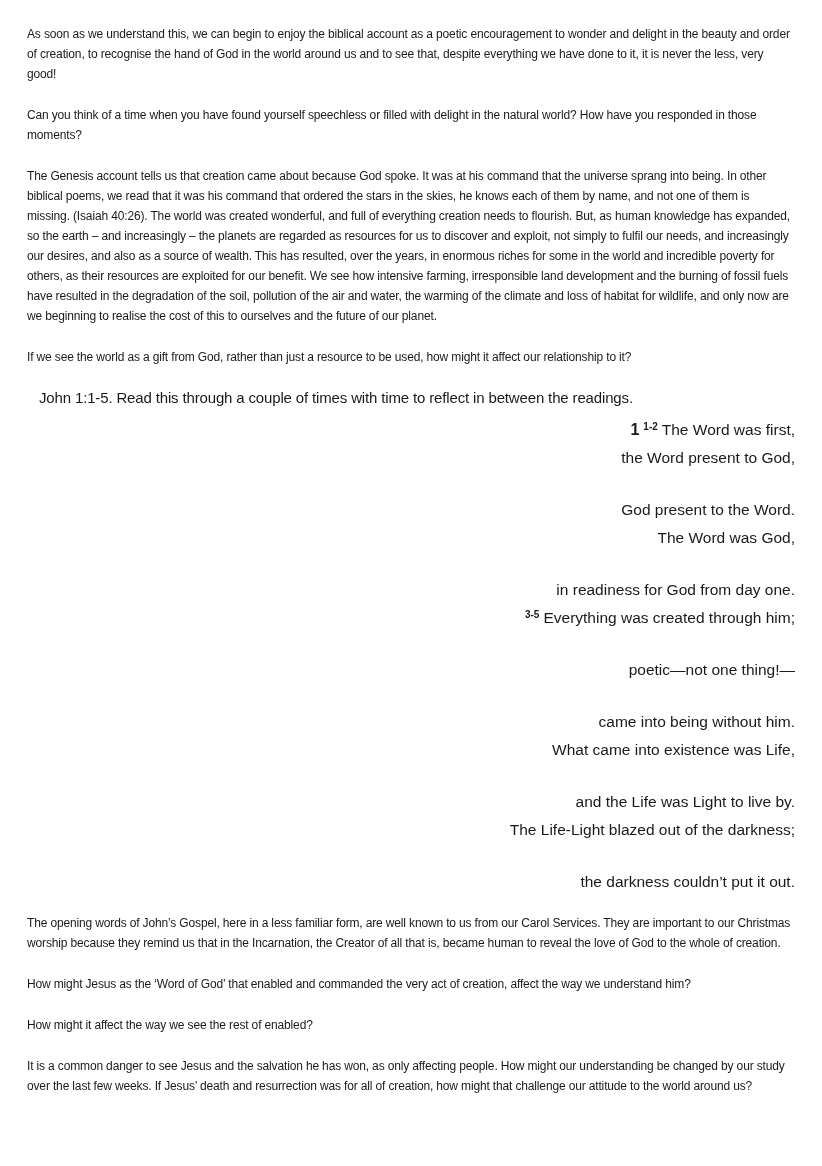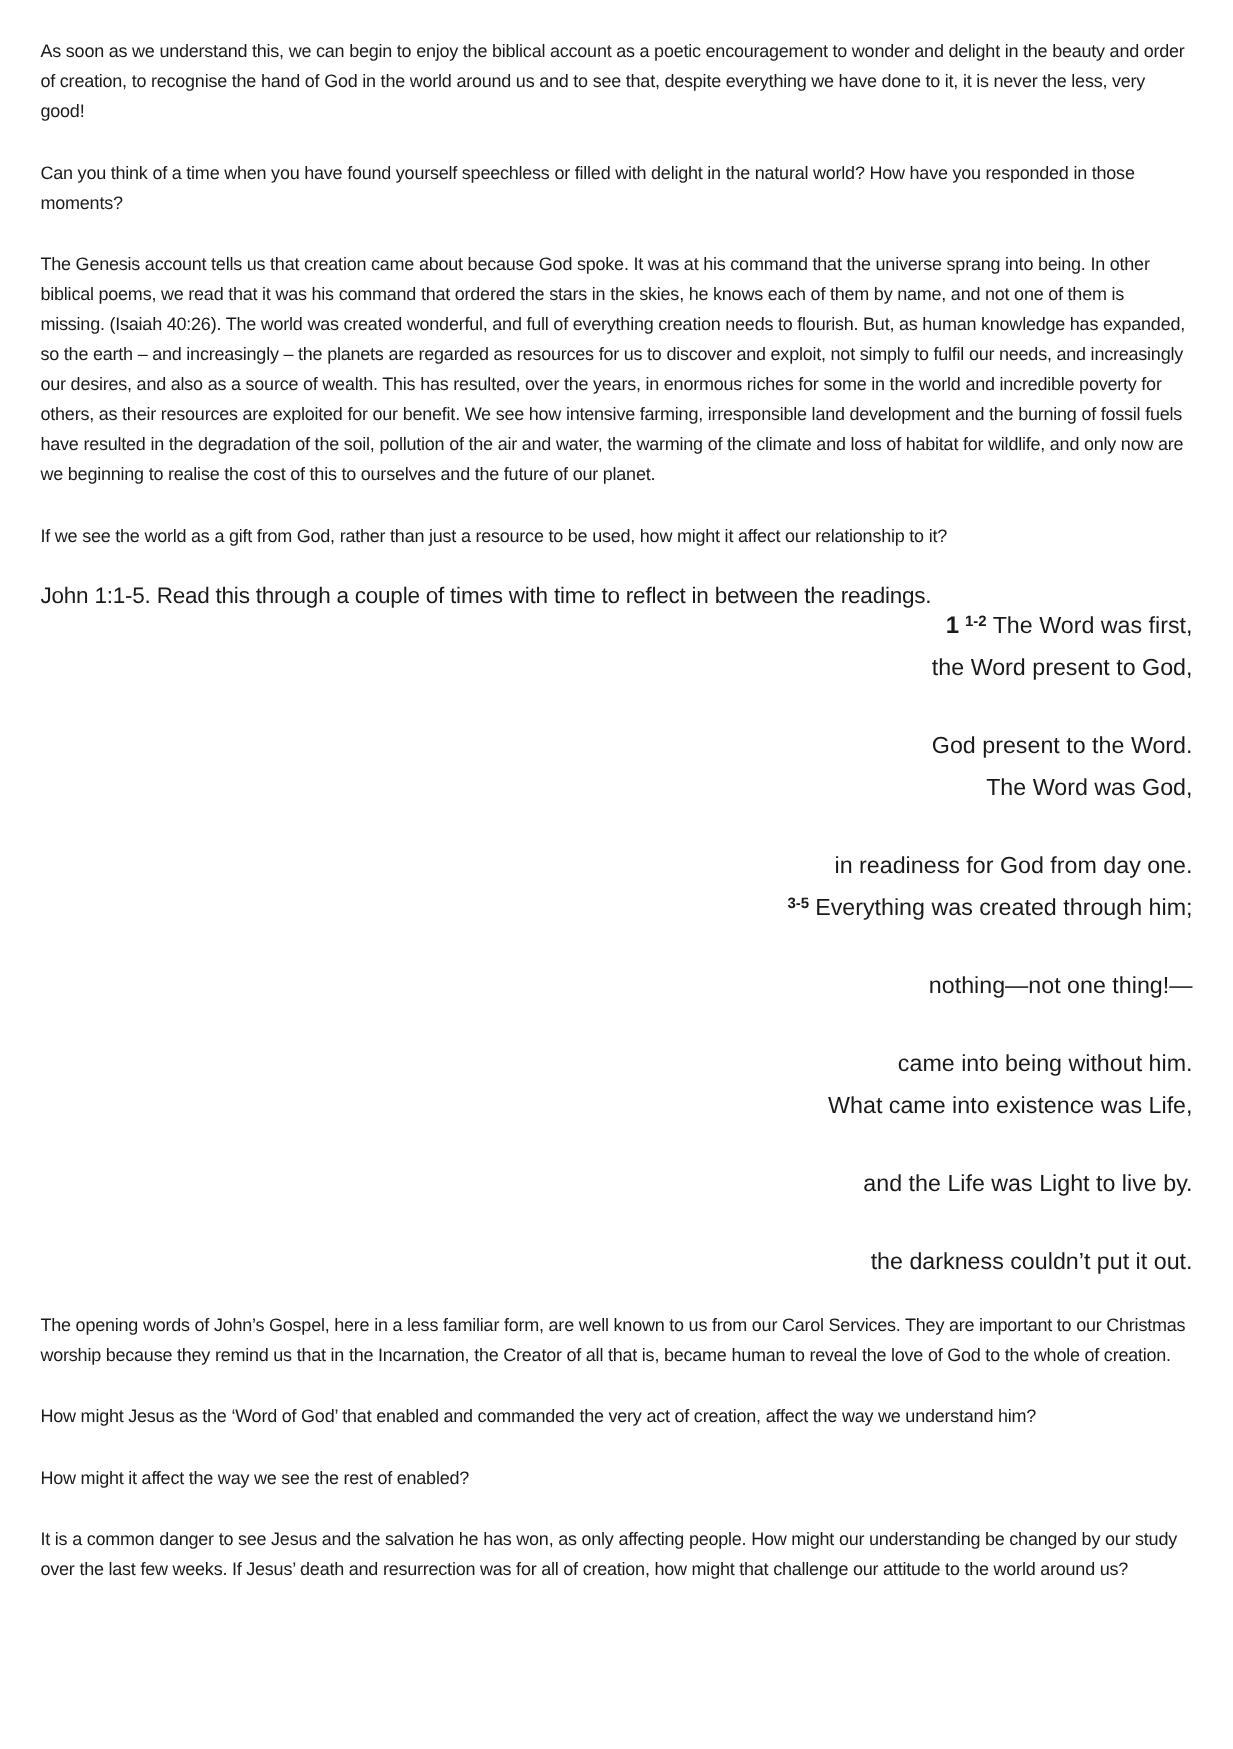--- a/index.html
+++ b/index.html
@@ -18,21 +18,21 @@
     font-family: "Liberation Sans", sans-serif;
     overflow: hidden;
   }
   .body-para {
     margin: 0 0 21px 0;
     font-size: 12px;
     line-height: 20px;
     letter-spacing: -0.15px;
   }
   .reading-intro {
-    margin: 0;
+    margin: 12px;
     font-size: 15px;
     line-height: 20px;
     letter-spacing: -0.15px;
   }
   .poem {
     margin: 0 0 21px 0;
   }
   .poem-line {
     margin: 0 0 8px 0;
     font-size: 15.5px;
@@ -78,28 +78,29 @@
     <p class="poem-line"><span>the Word present to God,</span></p>
 
     <p class="poem-line indent"><span>God present to the Word.</span></p>
 
     <p class="poem-line"><span>The Word was God,</span></p>
 
     <p class="poem-line indent"><span>in readiness for God from day one.</span></p>
 
     <p class="poem-line"><sup class="verse-num">3-5</sup><span>Everything was created through him;</span></p>
 
-    <p class="poem-line indent"><span>nothing—not one thing!—</span></p>
+    <p class="poem-line indent"><span>poetic—not one thing!—</span></p>
 
     <p class="poem-line indent"><span>came into being without him.</span></p>
 
     <p class="poem-line"><span>What came into existence was Life,</span></p>
 
     <p class="poem-line indent"><span>and the Life was Light to live by.</span></p>
 
+    <p class="poem-line"><span>The Life-Light blazed out of the darkness;</span></p>
 
     <p class="poem-line indent"><span>the darkness couldn’t put it out.</span></p>
   </div>
 
   <p class="body-para">The opening words of John’s Gospel, here in a less familiar form, are well known to us from our Carol Services. They are important to our Christmas worship because they remind us that in the Incarnation, the Creator of all that is, became human to reveal the love of God to the whole of creation.</p>
 
 
   <p class="body-para">How might Jesus as the ‘Word of God’ that enabled and commanded the very act of creation, affect the way we understand him?</p>
 
   <p class="body-para">How might it affect the way we see the rest of enabled?</p>

